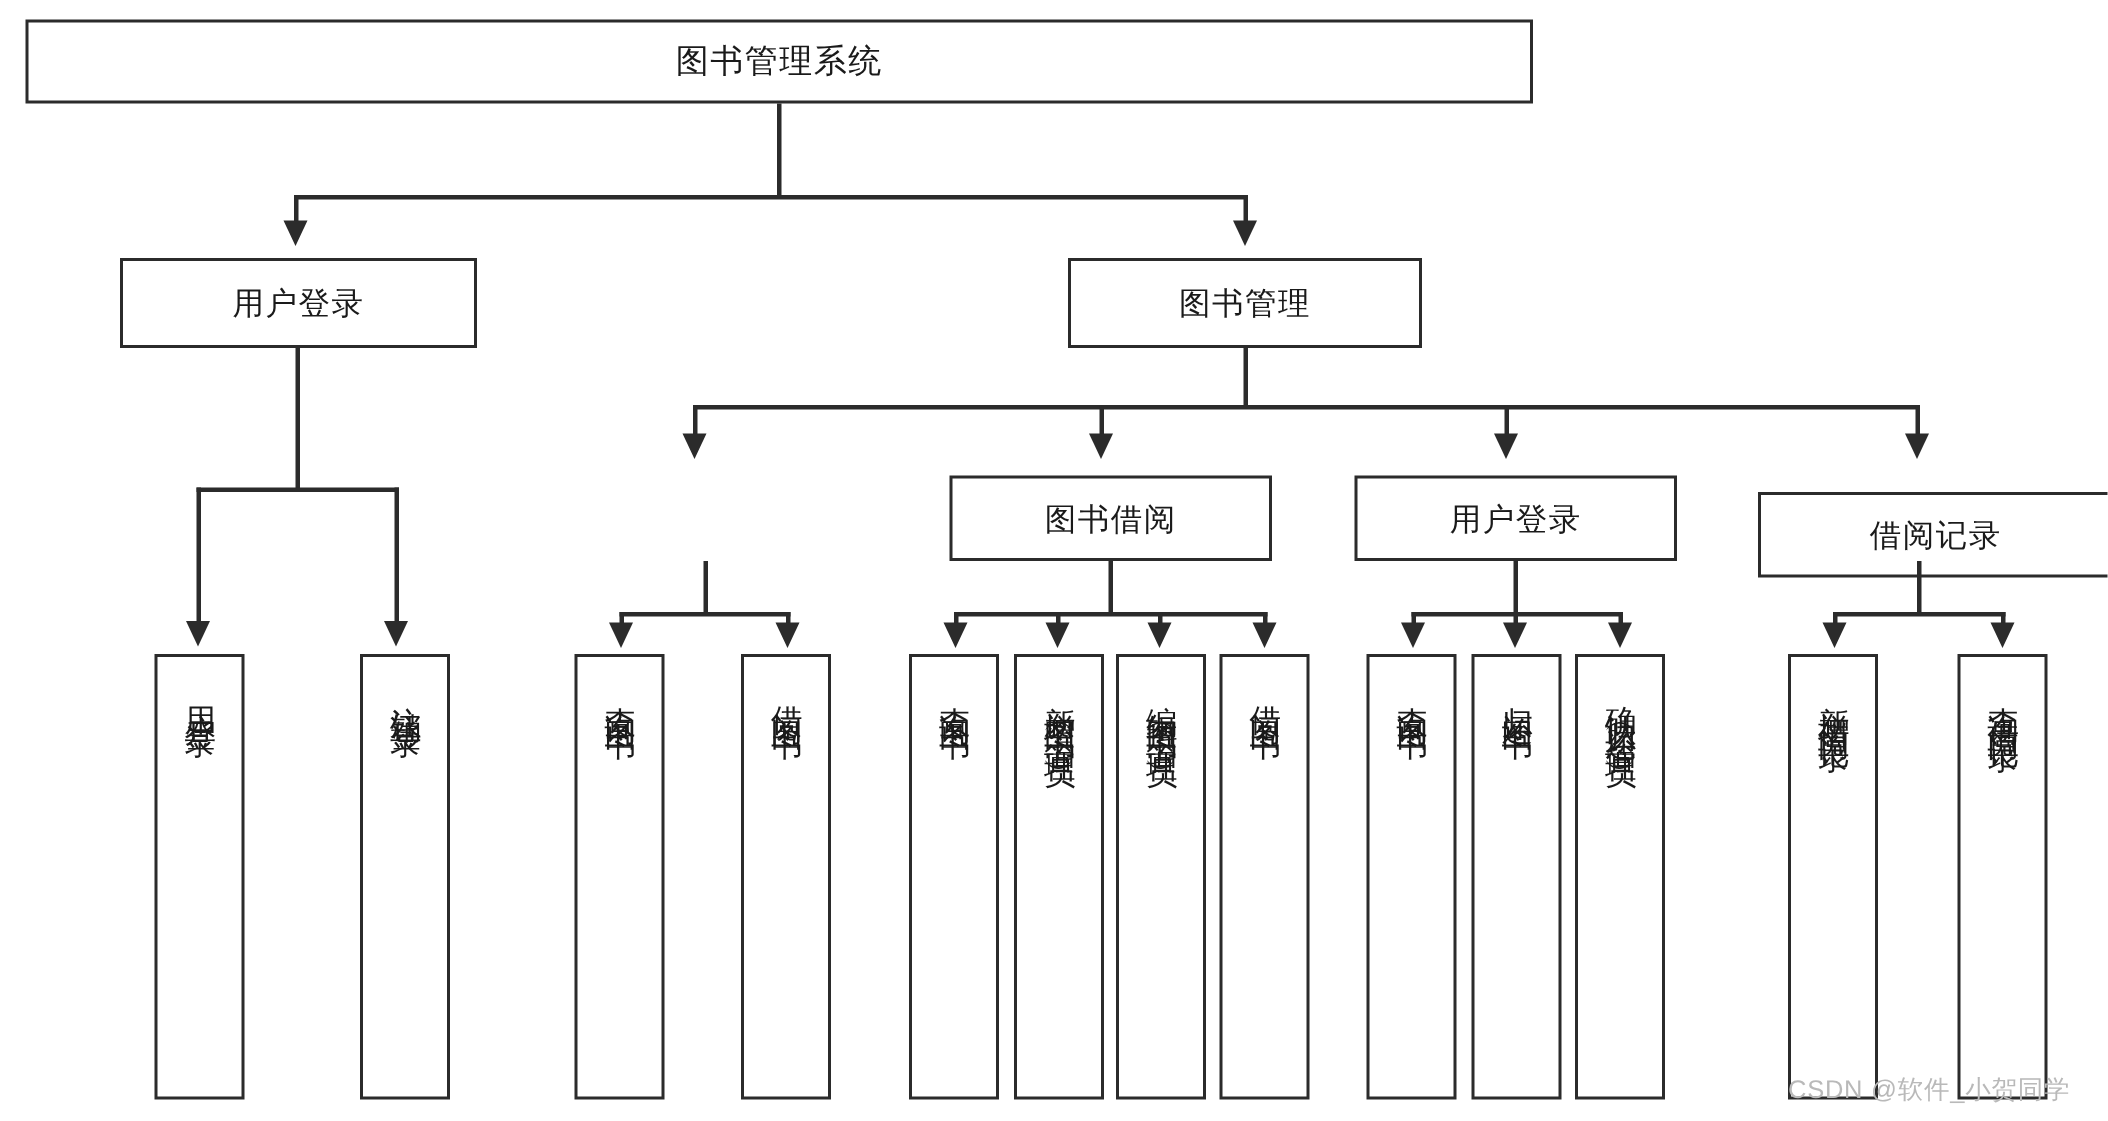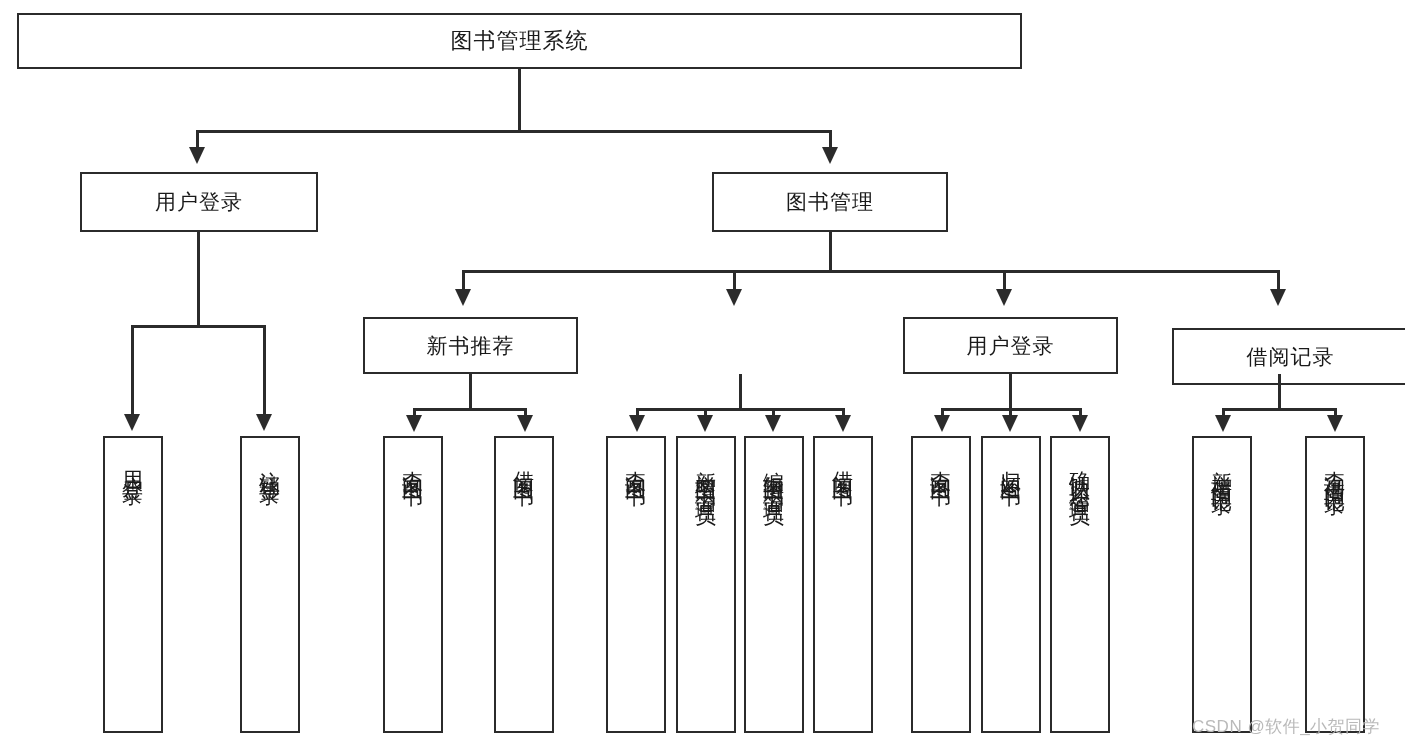--- a/index.html
+++ b/index.html
@@ -96,22 +96,22 @@
   <div class="ln h" style="left:462px;top:270px;width:818px;height:3px;"></div>
   <div class="ln v" style="left:462px;top:270px;width:3px;height:20px;"></div>
   <div class="ln v" style="left:733px;top:270px;width:3px;height:20px;"></div>
   <div class="ln v" style="left:1003px;top:270px;width:3px;height:20px;"></div>
   <div class="ln v" style="left:1277px;top:270px;width:3px;height:20px;"></div>
   <div class="arw" style="left:455px;top:289px;"></div>
   <div class="arw" style="left:726px;top:289px;"></div>
   <div class="arw" style="left:996px;top:289px;"></div>
   <div class="arw" style="left:1270px;top:289px;"></div>
 
-  <div class="node h" style="left:363px;top:317px;width:215px;height:57px;">
-    <span>新书推荐</span>
+  <div class="node h" style="left:633px;top:317px;width:215px;height:57px;">
+    <span>图书借阅</span>
   </div>
   <div class="node h" style="left:903px;top:317px;width:215px;height:57px;">
     <span>用户登录</span>
   </div>
   <div class="node h" style="left:1172px;top:328px;width:237px;height:57px;">
     <span>借阅记录</span>
   </div>
 
   <div class="ln v" style="left:469px;top:374px;width:3px;height:36px;"></div>
   <div class="ln h" style="left:413px;top:408px;width:114px;height:3px;"></div>

